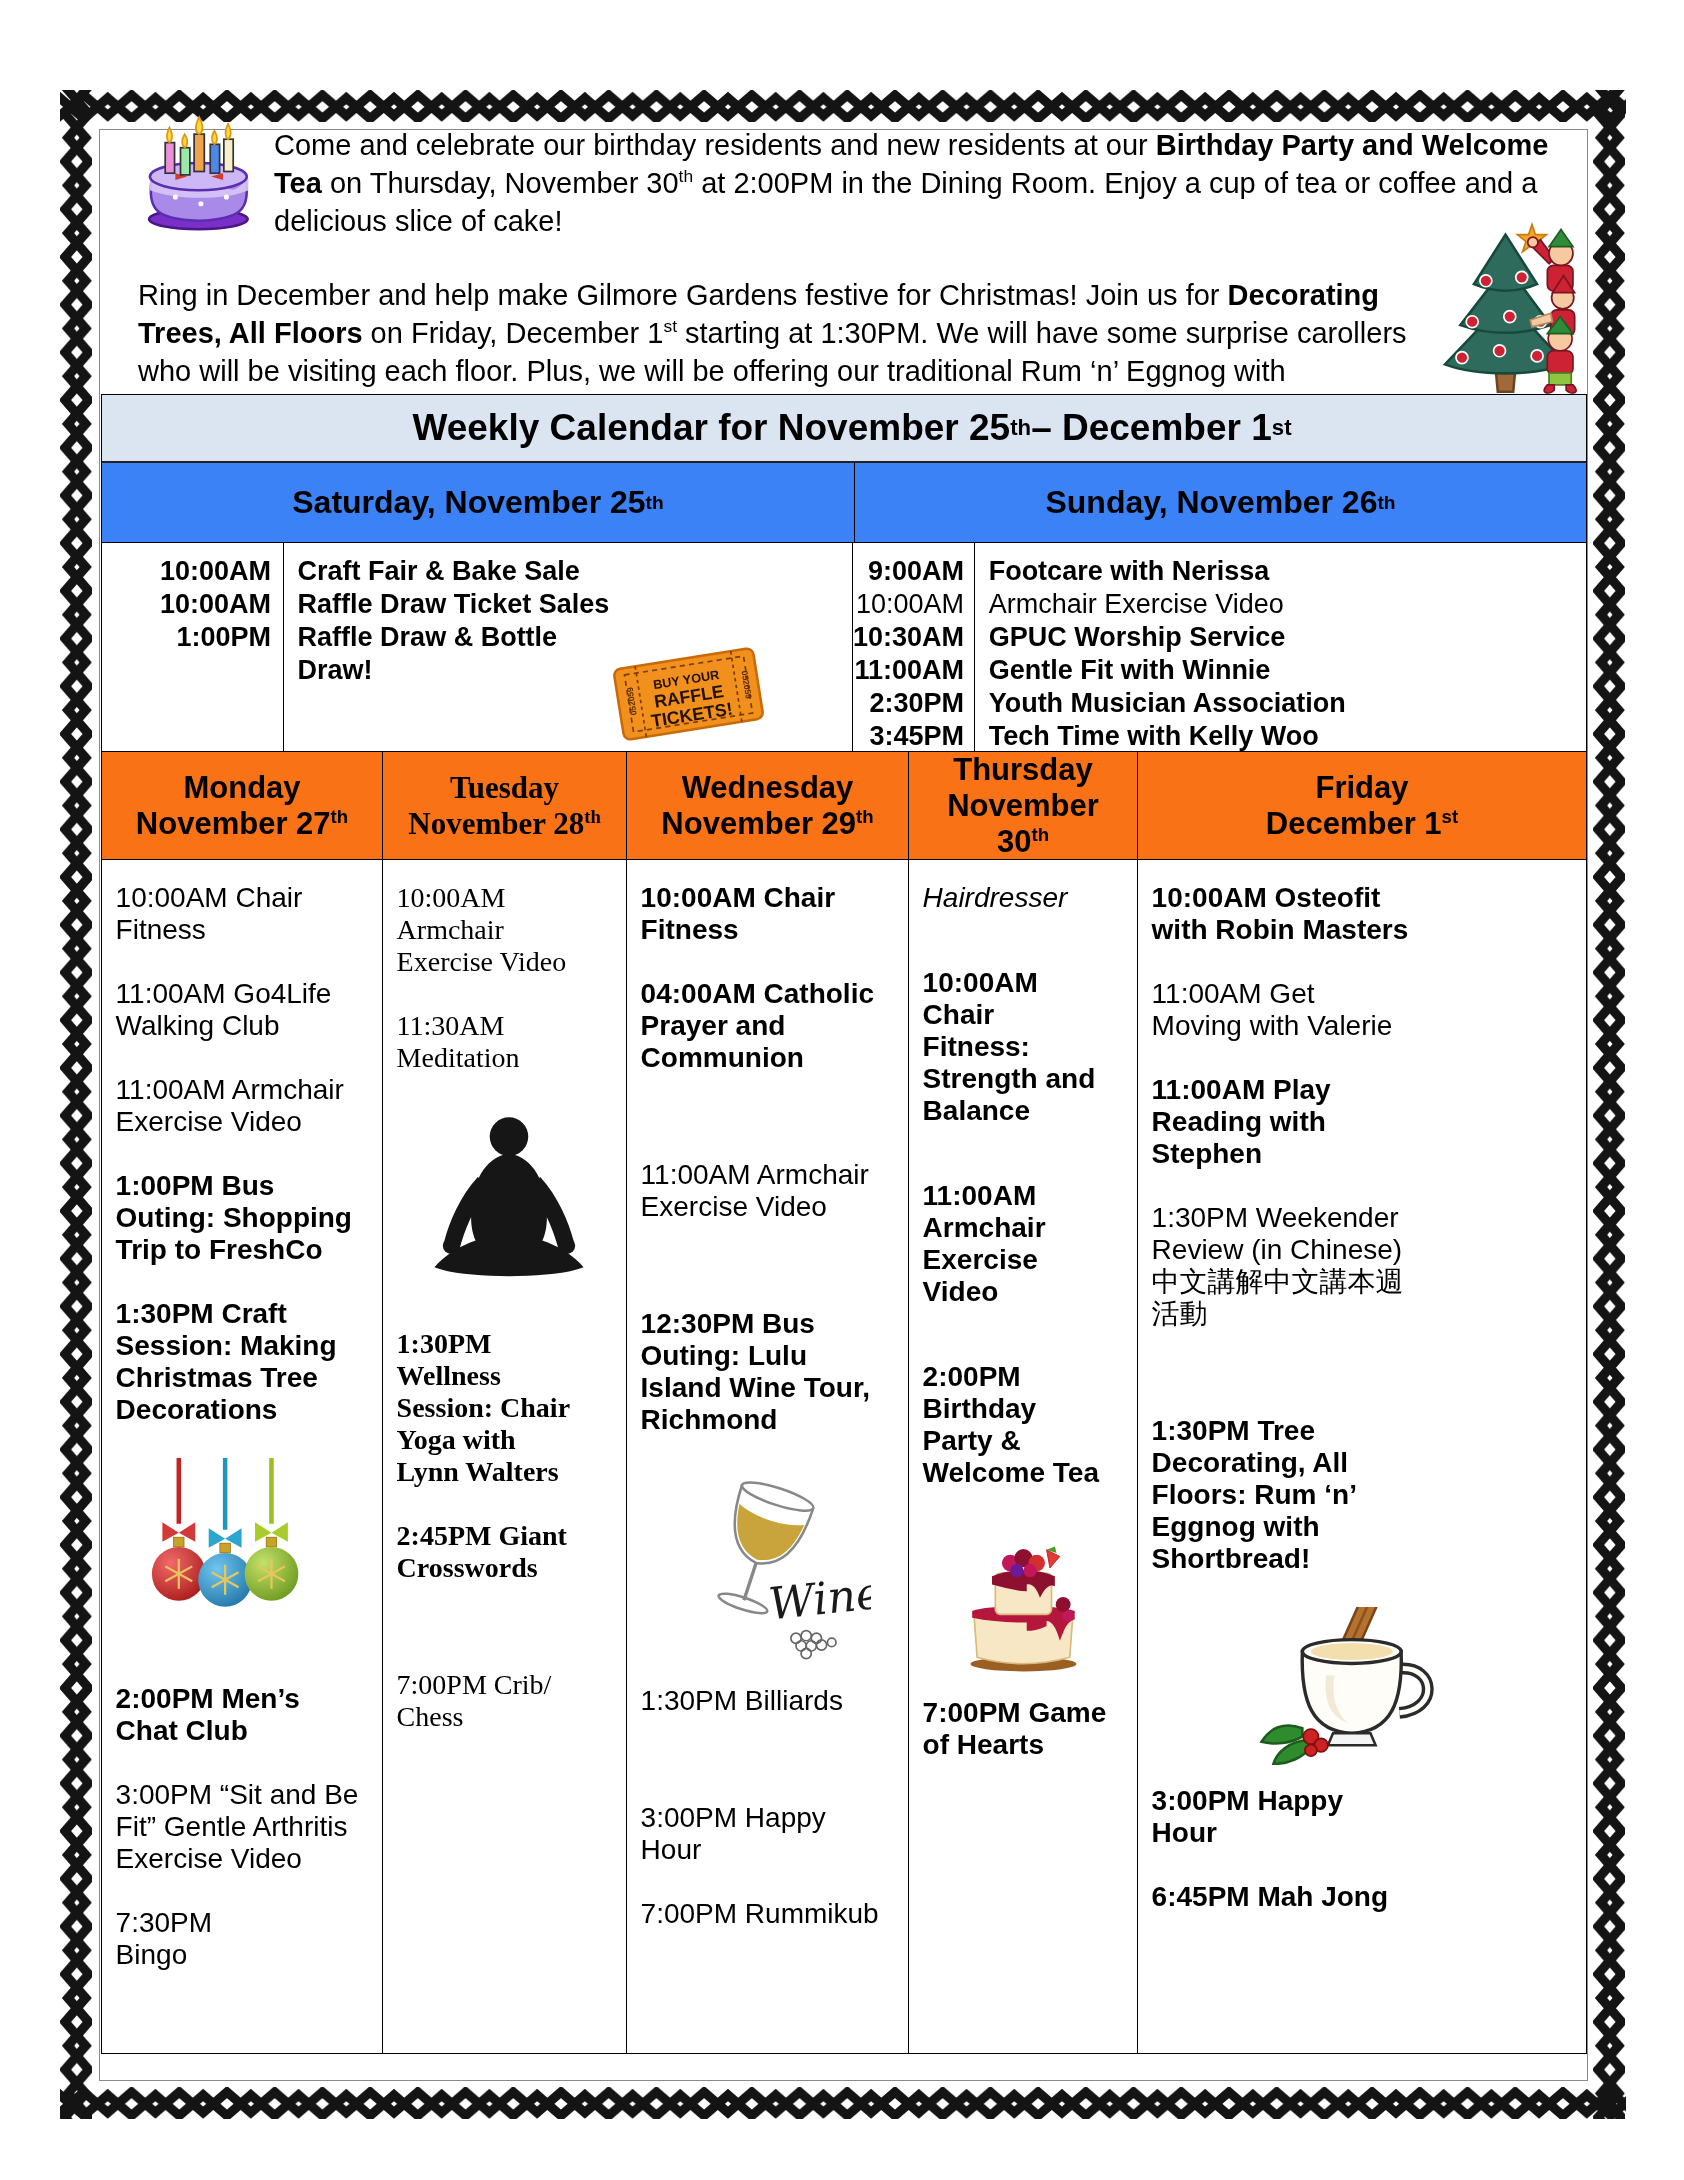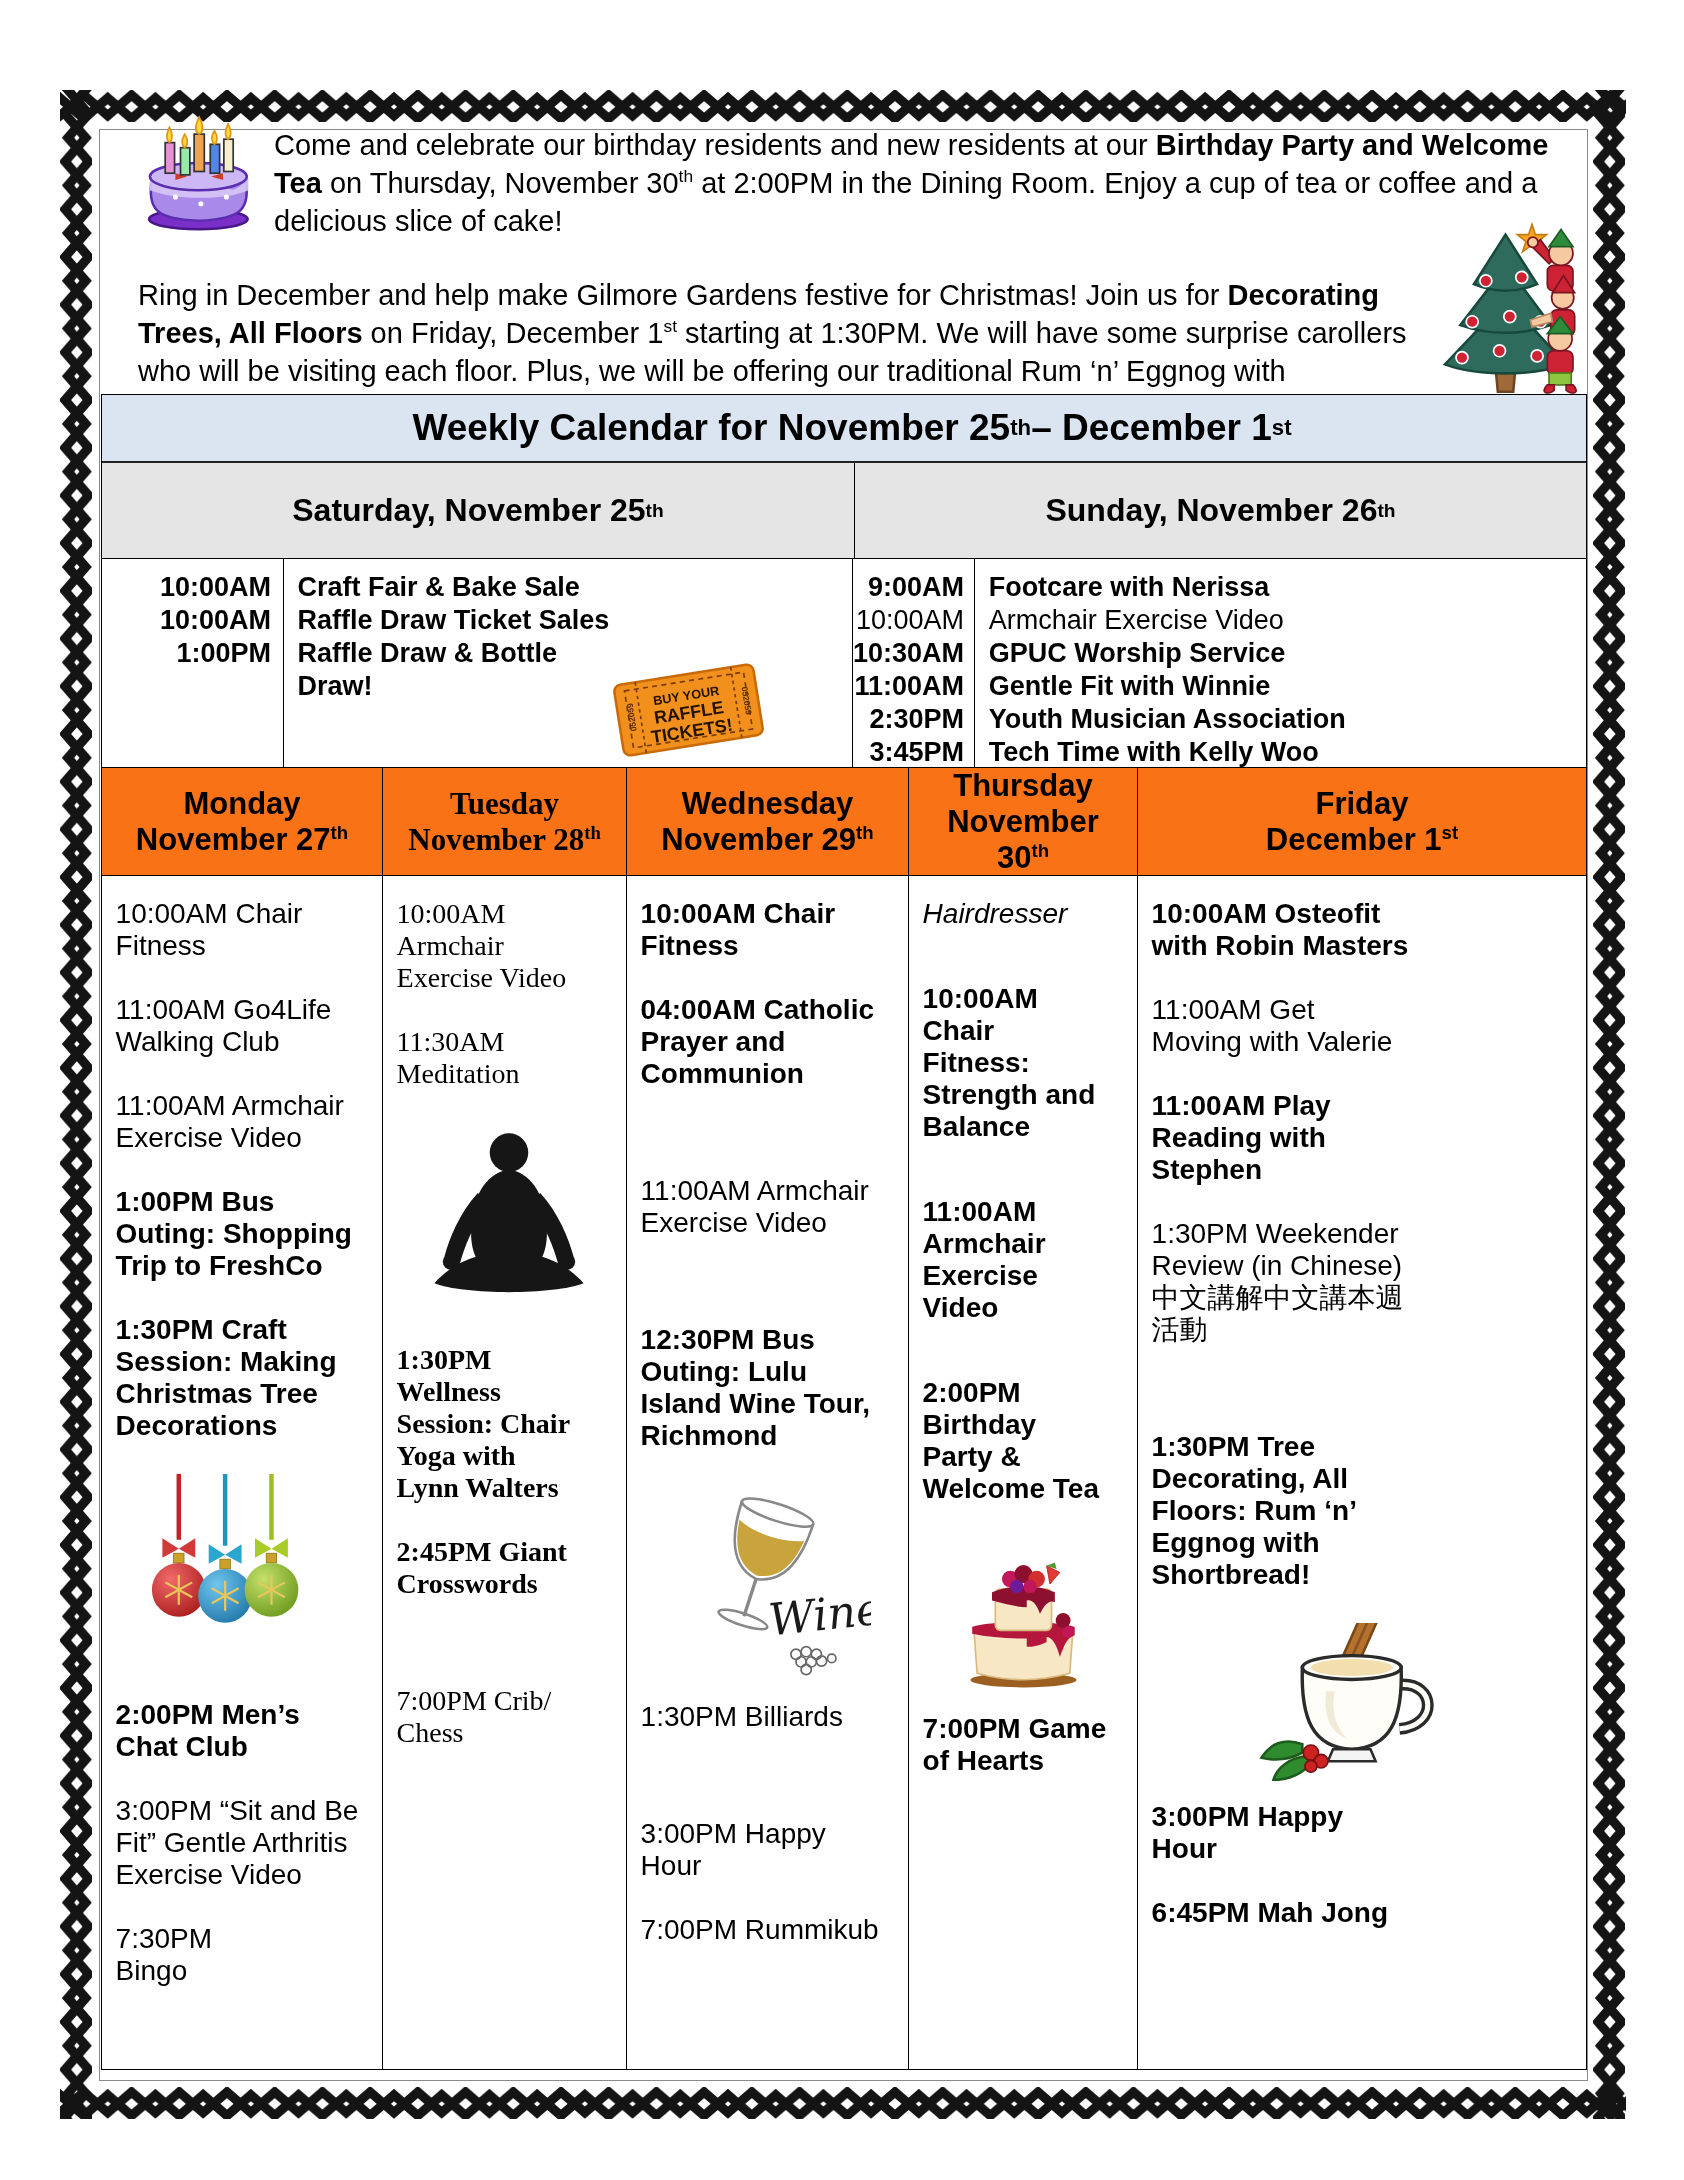--- a/index.html
+++ b/index.html
@@ -17,21 +17,21 @@
   sup{font-size:60%;vertical-align:super;line-height:0;}
   .bold{font-weight:bold;}
 
   .cakeimg{position:absolute;left:124px;top:95px;}
   .treeimg{position:absolute;left:1421px;top:221px;}
 
   
   .cal{position:absolute;left:101px;top:394px;width:1486px;border:1.7px solid #000;box-sizing:border-box;background:#fff;}
   .cal-title{height:66px;background:#dbe4f1;border-bottom:2.6px solid #222;display:flex;align-items:center;justify-content:center;font-size:37px;font-weight:bold;padding-left:16px;}
   .row{display:flex;box-sizing:border-box;}
-  .wk-hdr{height:96px;background:#e5e5e5;border-bottom:1.7px solid #000;}
+  .wk-hdr{height:80px;background:#3b82f6;border-bottom:1.7px solid #000;}
   .wk-hdr .hcell{display:flex;align-items:center;justify-content:center;font-size:32px;font-weight:bold;box-sizing:border-box;}
   .sat-h{flex:0 0 753px;border-right:1.7px solid #000;}
   .sun-h{flex:1;}
   .wk-body{height:209px;border-bottom:1.7px solid #000;font-size:27px;line-height:33px;}
   .wcell{box-sizing:border-box;padding-top:12px;}
   .sat-time{flex:0 0 182px;border-right:1.7px solid #000;text-align:right;padding-right:12px;font-weight:bold;}
   .sat-act{flex:0 0 569px;border-right:1.7px solid #000;padding-left:13.6px;font-weight:bold;position:relative;}
   .sun-time{flex:0 0 116px;border-right:1.7px solid #000;text-align:right;padding-right:10px;}
   .sun-act{flex:1;padding-left:13.6px;}
   .wline{white-space:pre-line;}

